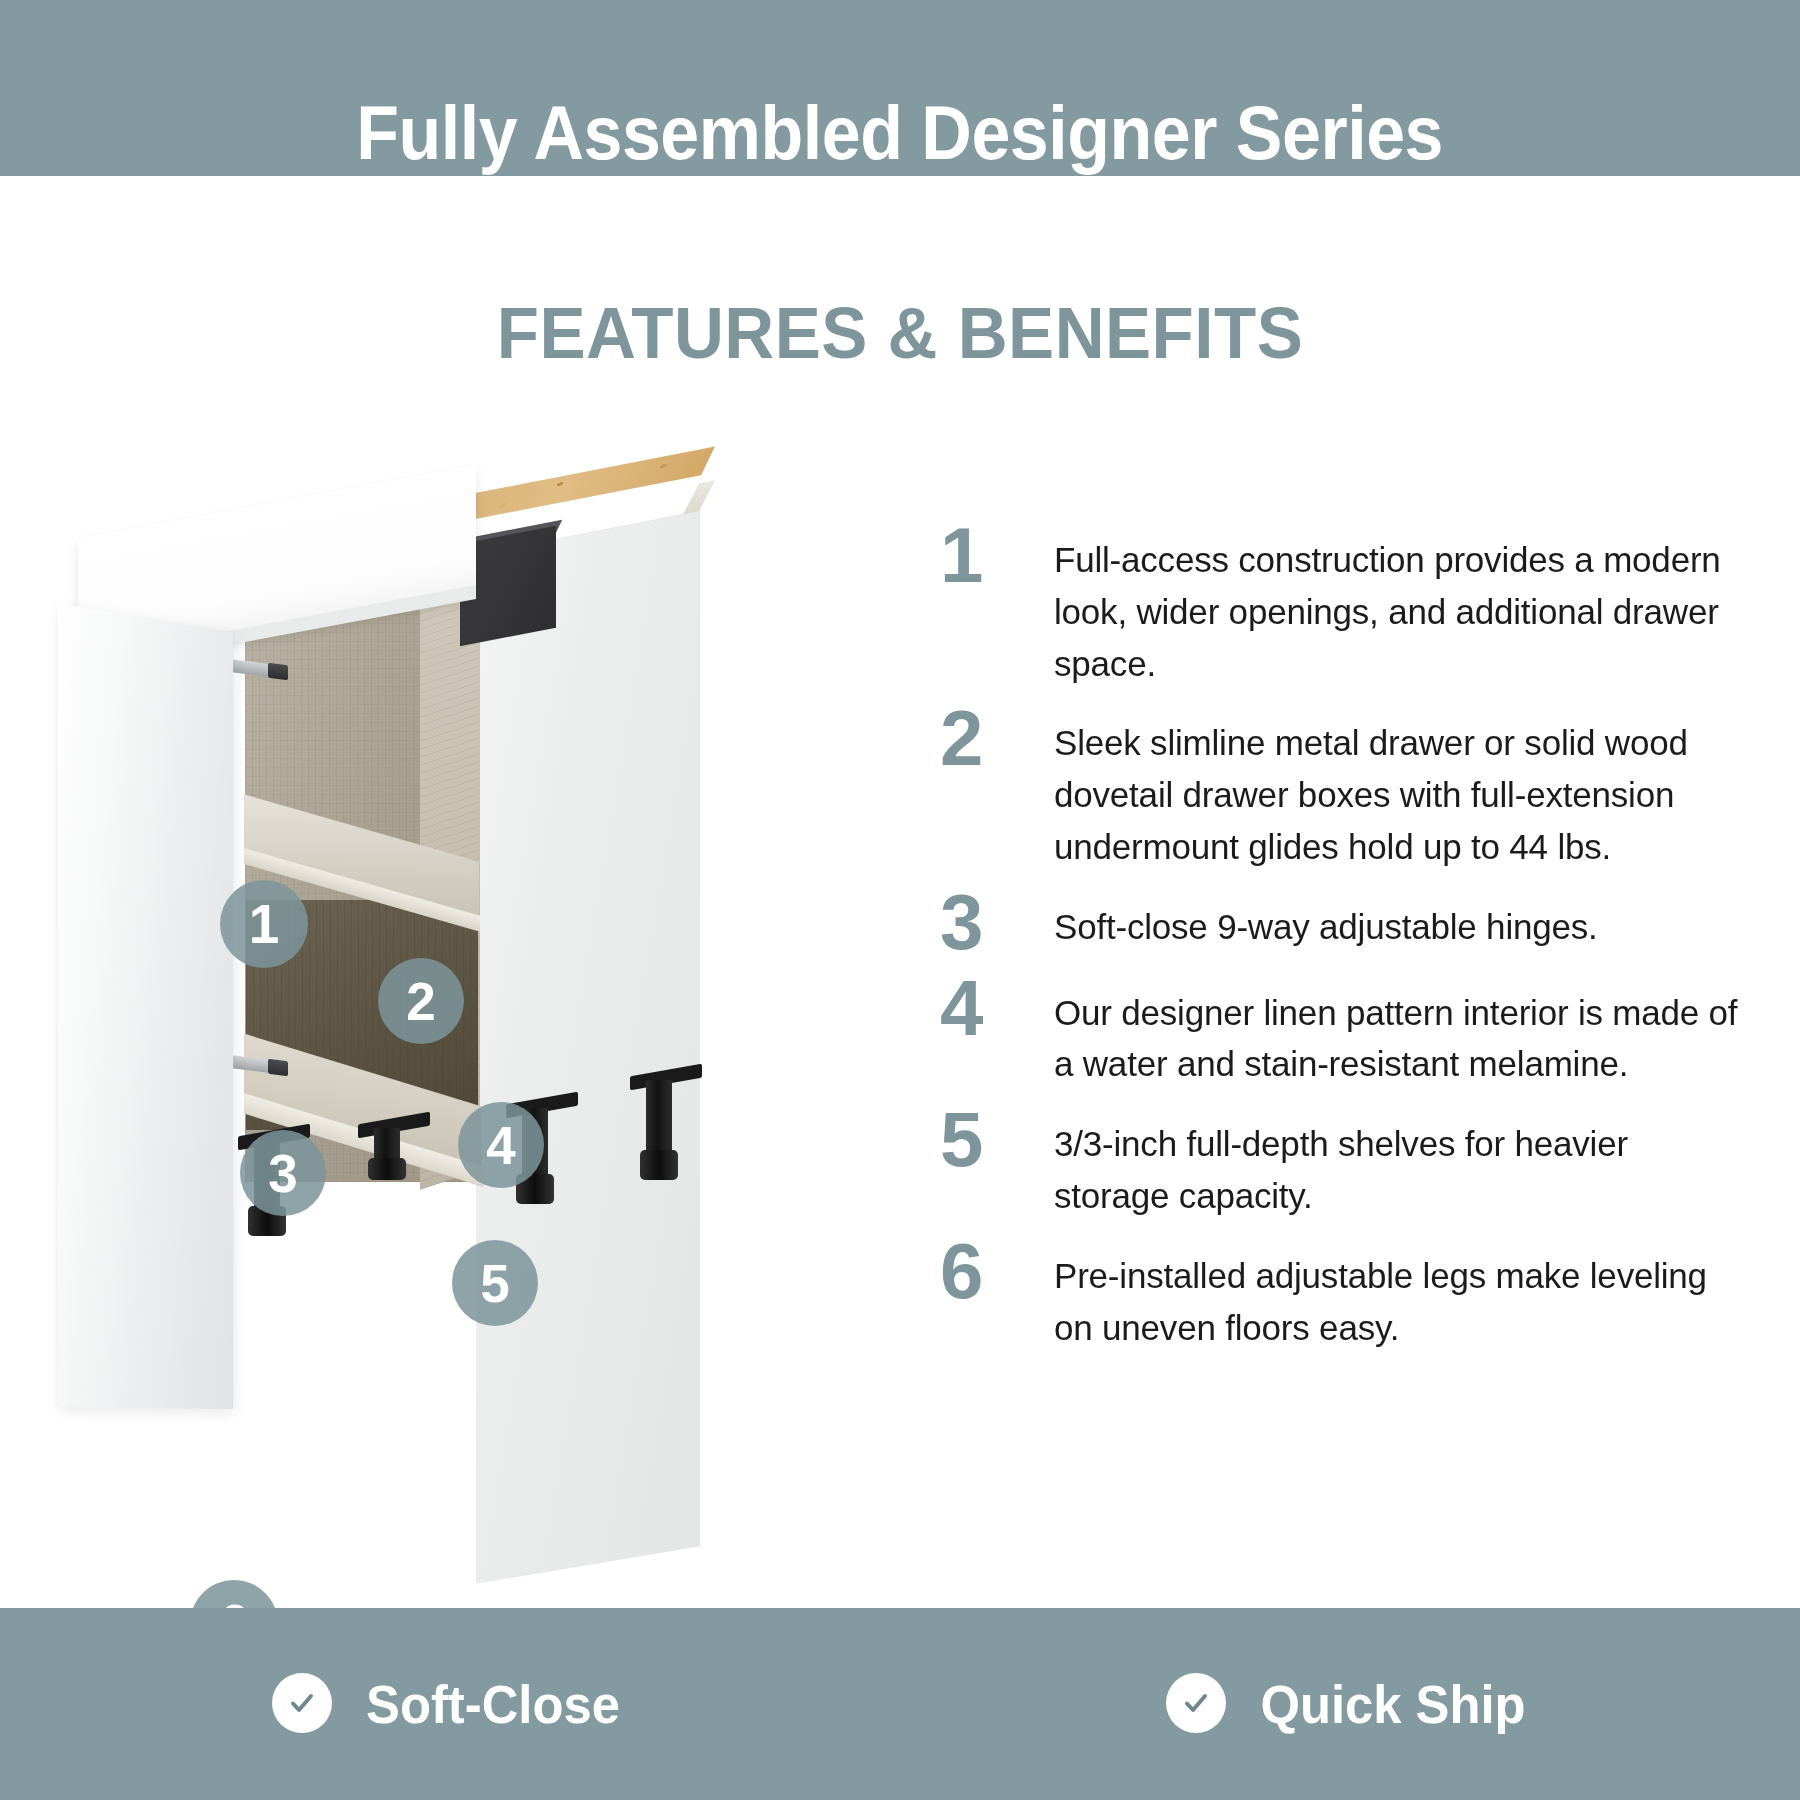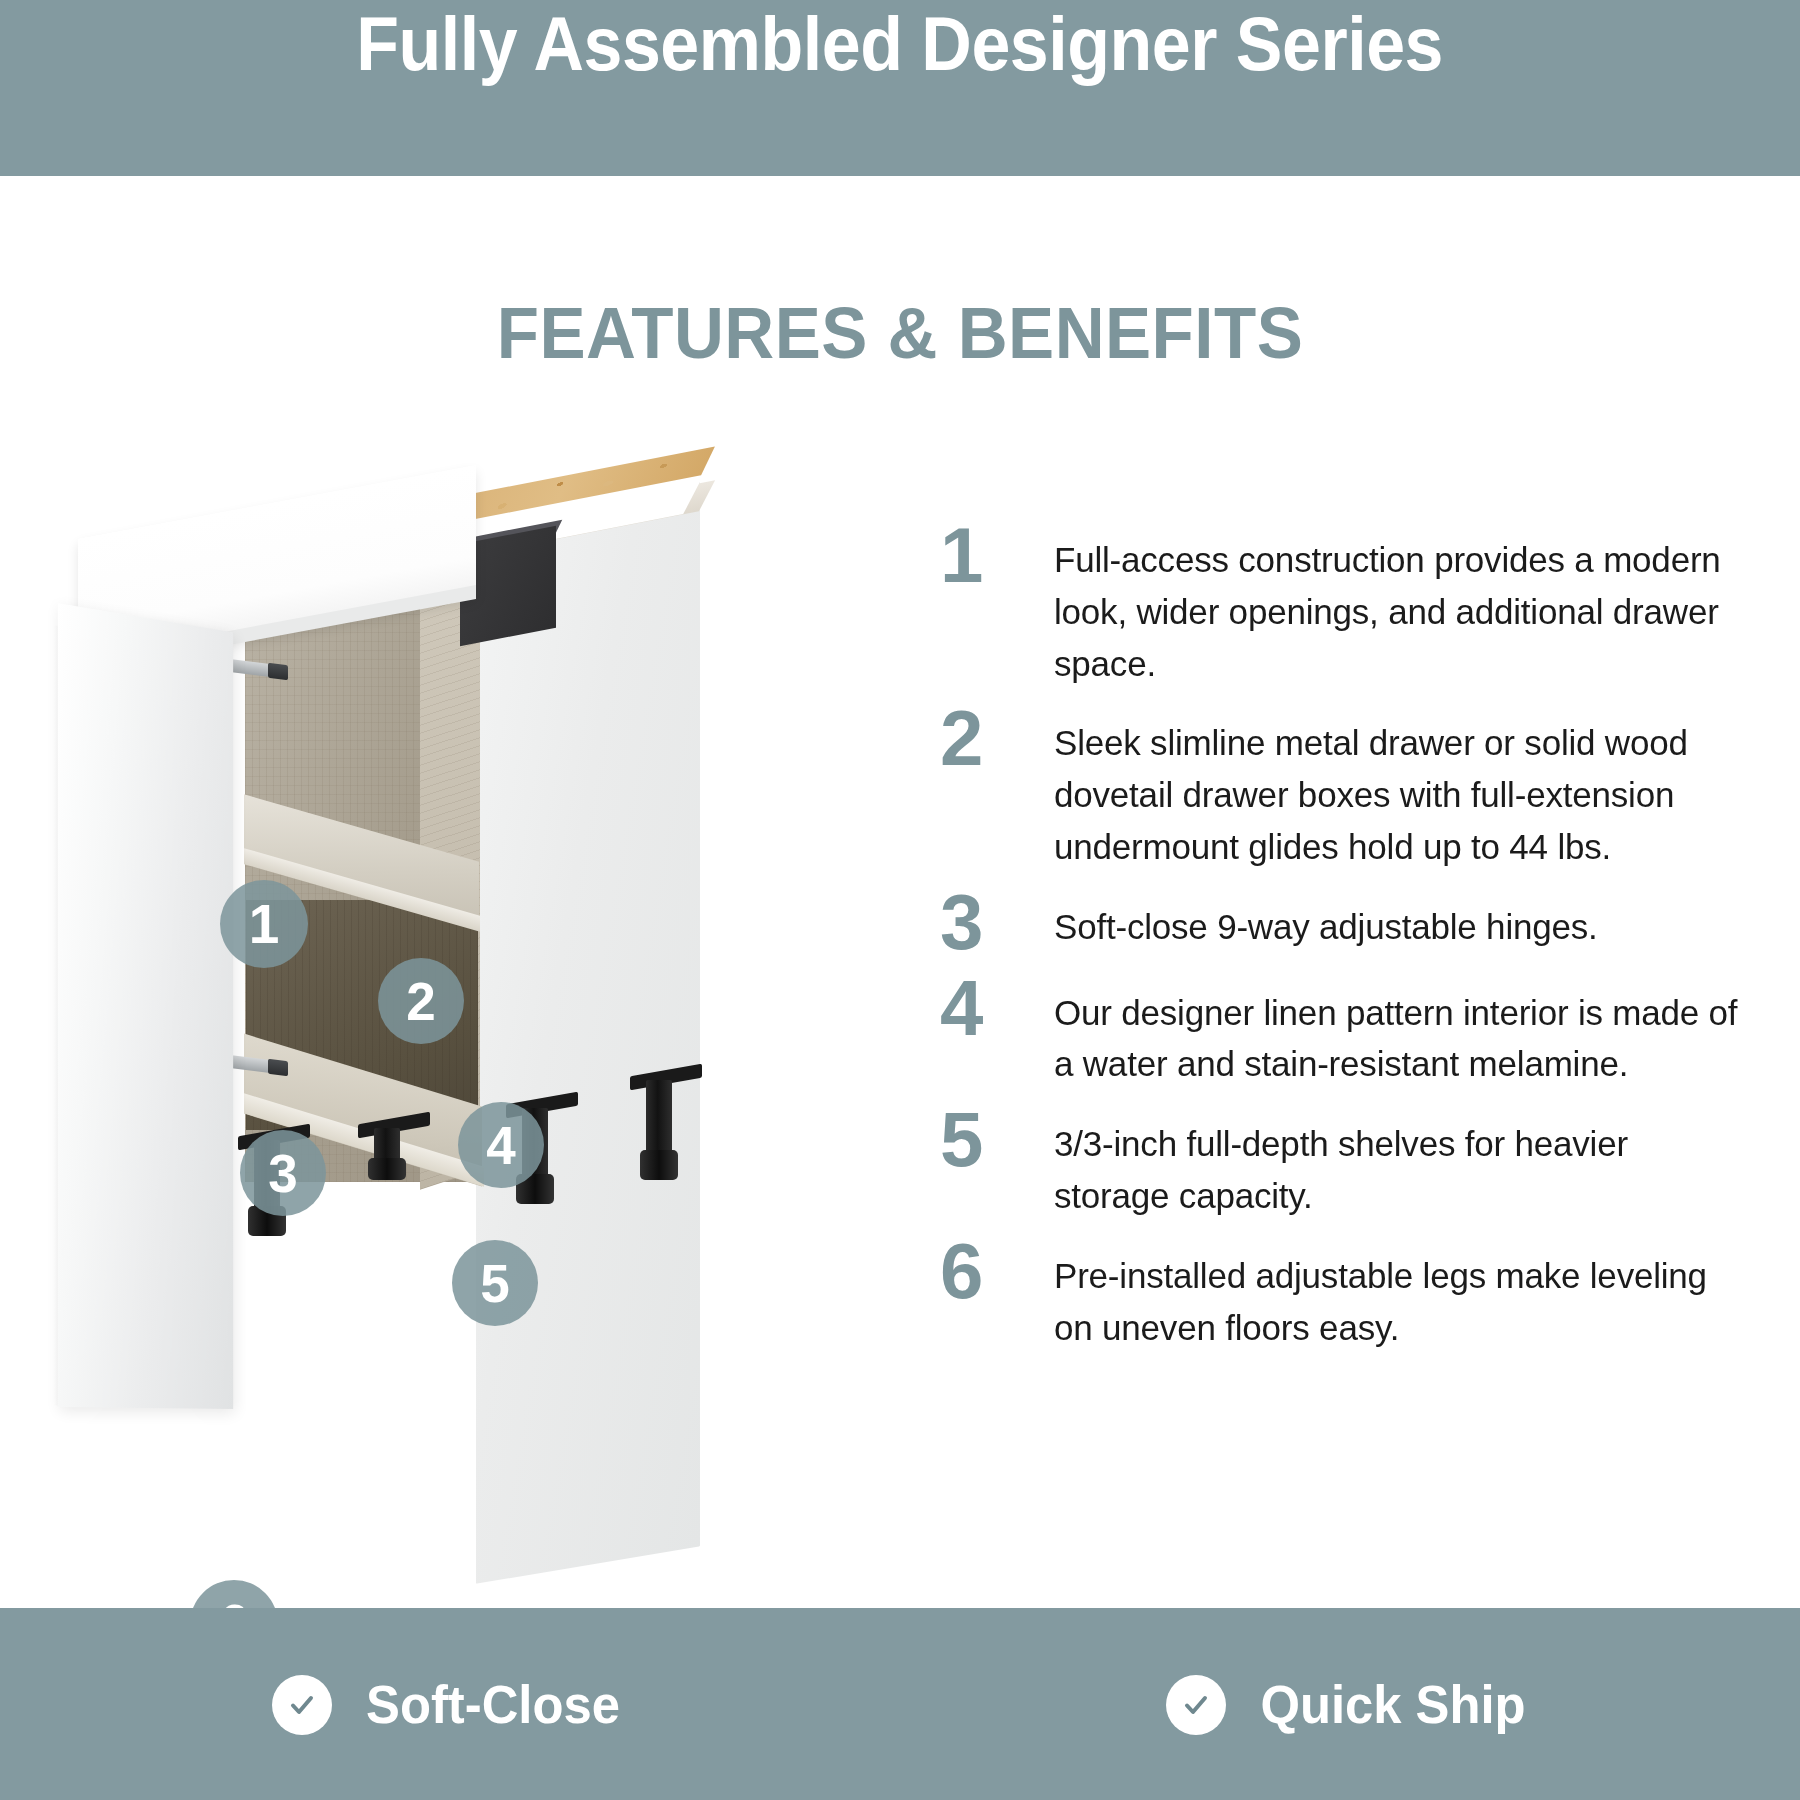--- a/index.html
+++ b/index.html
@@ -11,21 +11,21 @@
     overflow: hidden;
   }
 
   
   .header {
     position: absolute;
     left: 0; top: 0;
     width: 1800px; height: 176px;
     background: #839aa0;
     display: flex;
-    align-items: flex-start;
+    align-items: flex-end;
     justify-content: center;
   }
   .header-title {
     color: #ffffff;
     font-family: "Liberation Sans Narrow", "Liberation Sans", sans-serif;
     font-weight: bold;
     font-size: 76px;
     letter-spacing: -0.5px;
     transform: scaleX(0.92);
     white-space: nowrap;
@@ -308,21 +308,21 @@
     position: absolute;
     left: 0; top: 1608px;
     width: 1800px; height: 192px;
     background: #839aa0;
     display: flex;
     align-items: center;
   }
   .footer-item {
     flex: 1;
     display: flex;
-    align-items: flex-end;
+    align-items: flex-start;
     justify-content: center;
     gap: 26px;
   }
   .check-circle {
     width: 60px; height: 60px;
     border-radius: 50%;
     background: #ffffff;
     display: flex;
     align-items: center;
     justify-content: center;

